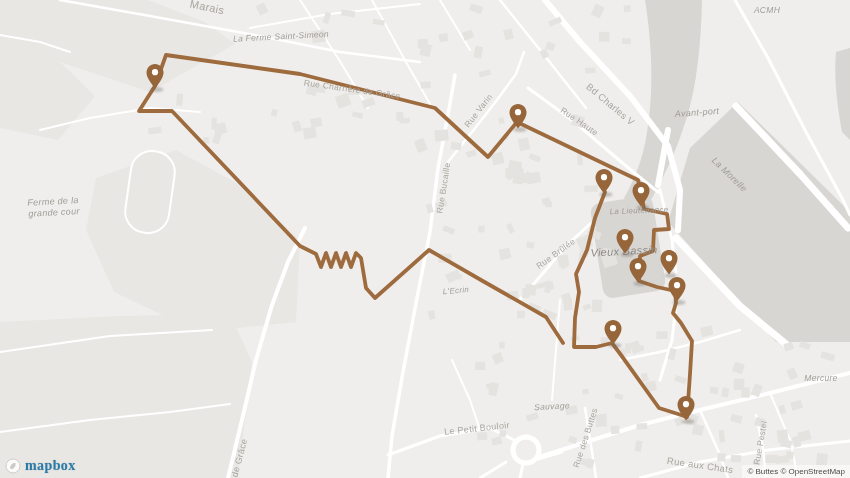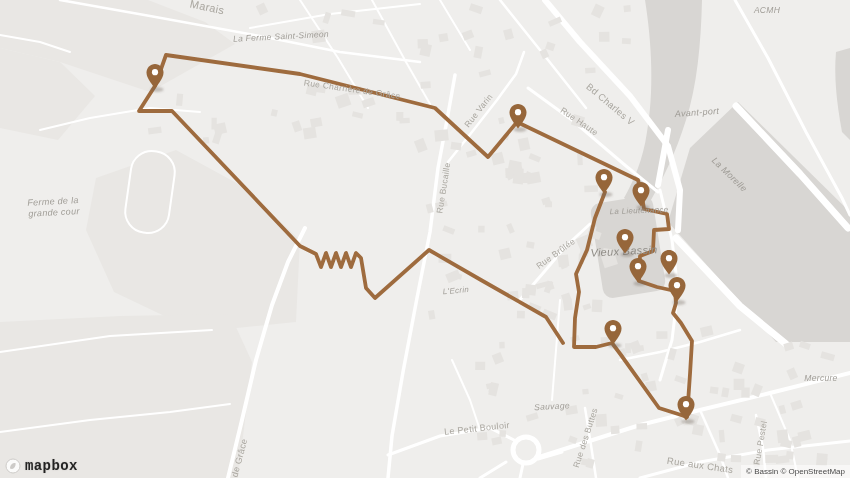--- a/index.html
+++ b/index.html
@@ -8,23 +8,23 @@
     background:#efeeec;font-family:"Liberation Sans",sans-serif;
     user-select:none;
   }
   #map-svg{position:absolute;left:0;top:0;}
   .map-label{font-family:"Liberation Sans",sans-serif;}
   #logo{
     position:absolute;left:5px;bottom:4px;display:flex;align-items:center;gap:4px;
     opacity:.85;
   }
   #logo .word{
-    color:#000000;font-size:14px;font-weight:700;letter-spacing:.4px;
+    color:#0369a1;font-size:14px;font-weight:700;letter-spacing:.4px;
     text-shadow:0 0 1px #c9c7c4, 0 0 2px #c9c7c4;
-    font-family:Liberation Mono, monospace;
+    font-family:Liberation Serif, serif;
   }
   #attrib{
     position:absolute;right:0;bottom:0;height:13px;line-height:13px;
     background:rgba(255,255,255,.55);padding:0 5px;
     font-size:8px;color:#4a4a4a;font-family:"Liberation Sans",sans-serif;
   }
 </style>
 </head>
 <body>
 
@@ -331,14 +331,14 @@
   </svg>
 
   <div id="logo">
     <svg width="16" height="16" viewBox="0 0 16 16">
       <circle cx="8" cy="8" r="7" fill="#ffffff" stroke="#c9c7c4" stroke-width="1"></circle>
       <path d="M5,10.5 C5,7 7,5 10.5,5 C10.8,6.5 10.5,8.5 9,10 C7.8,11.2 6.3,11 5,10.5 Z" fill="#c9c7c4"></path>
     </svg>
     <span class="word">mapbox</span>
   </div>
 
-  <div id="attrib">© Bassin © OpenStreetMap</div>
+  <div id="attrib">© Buttes © OpenStreetMap</div>
 </div>
 
 </body></html>

